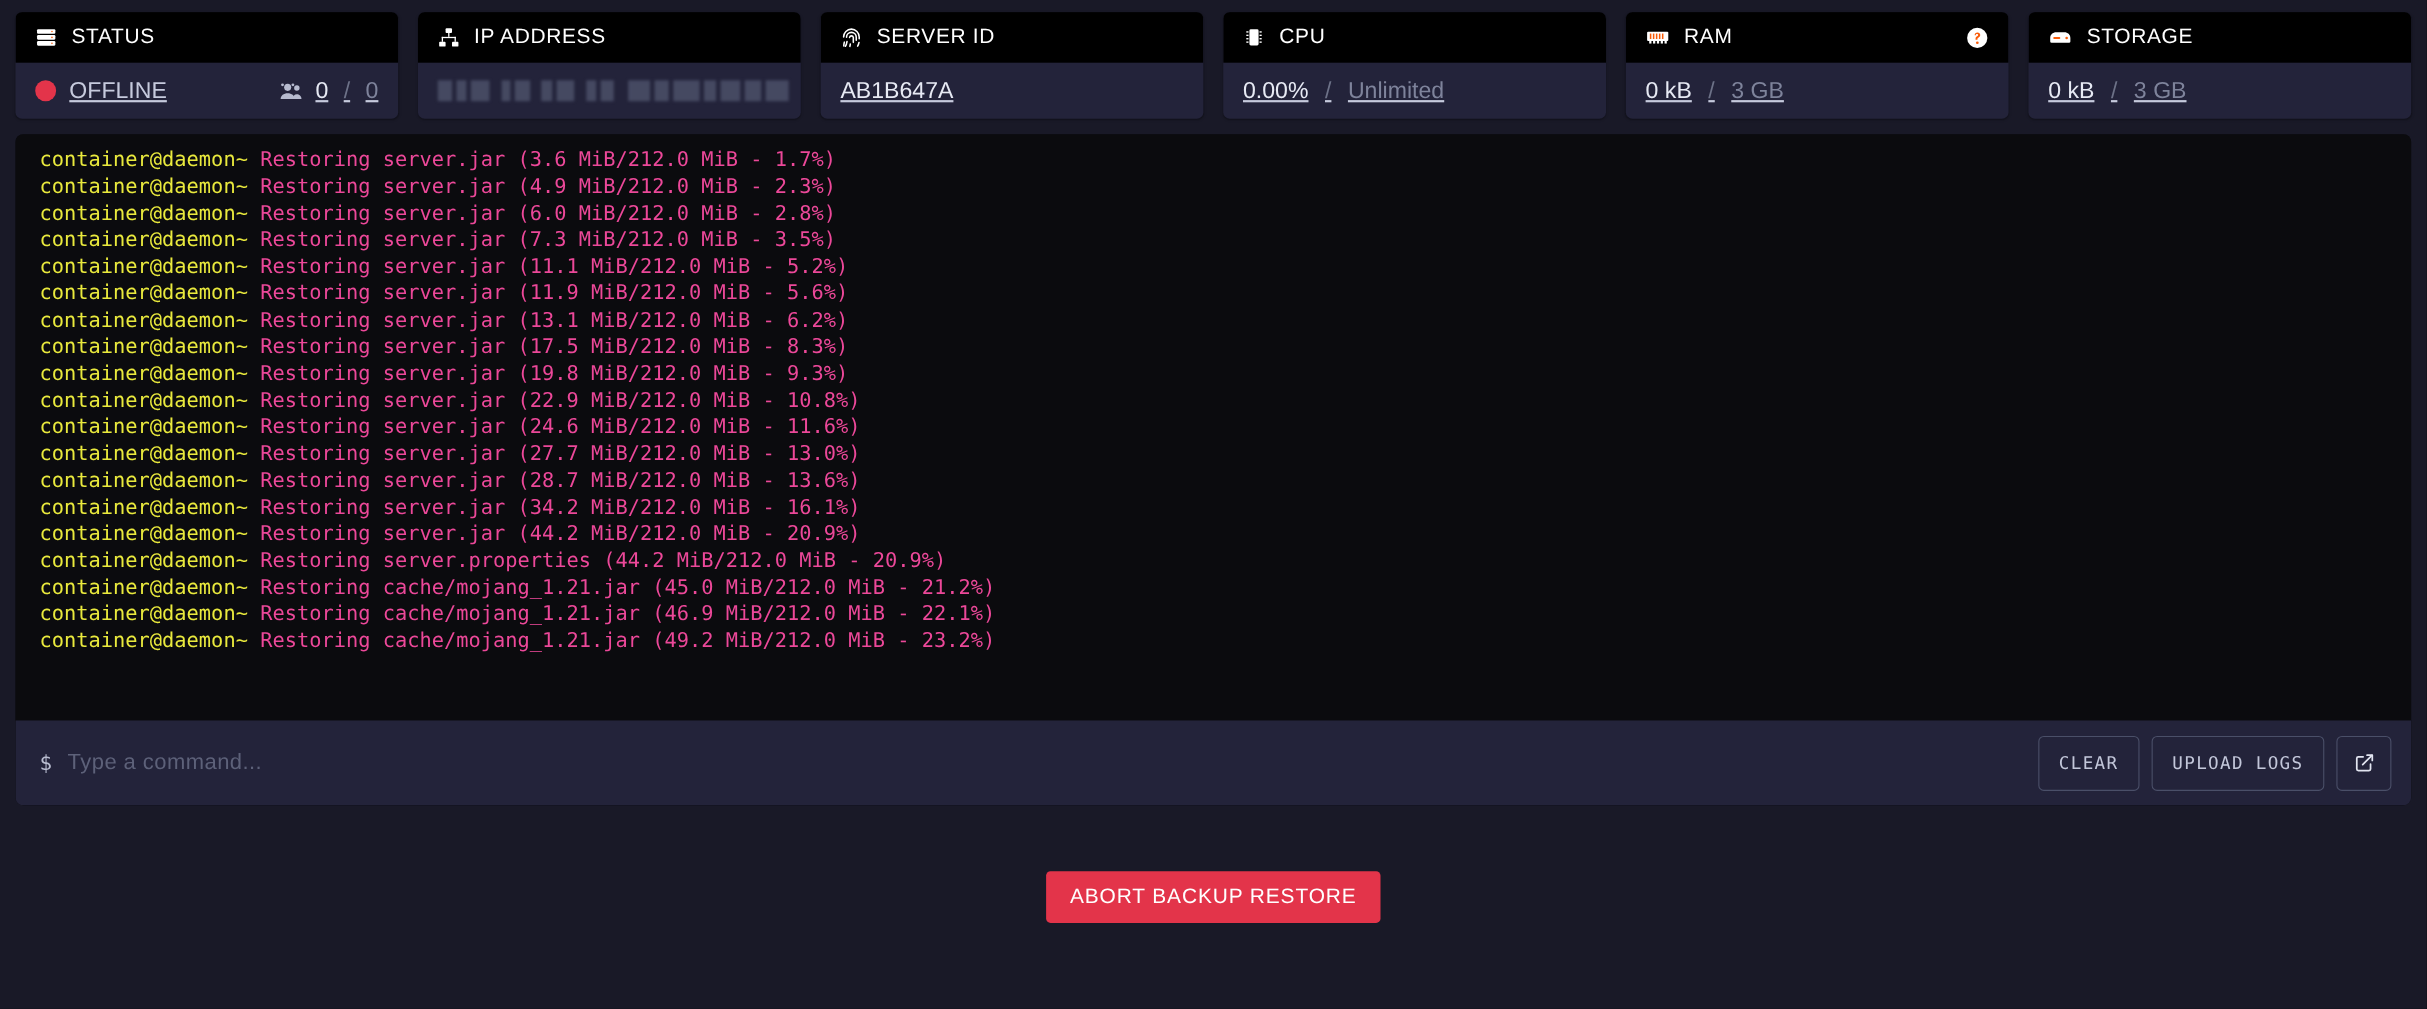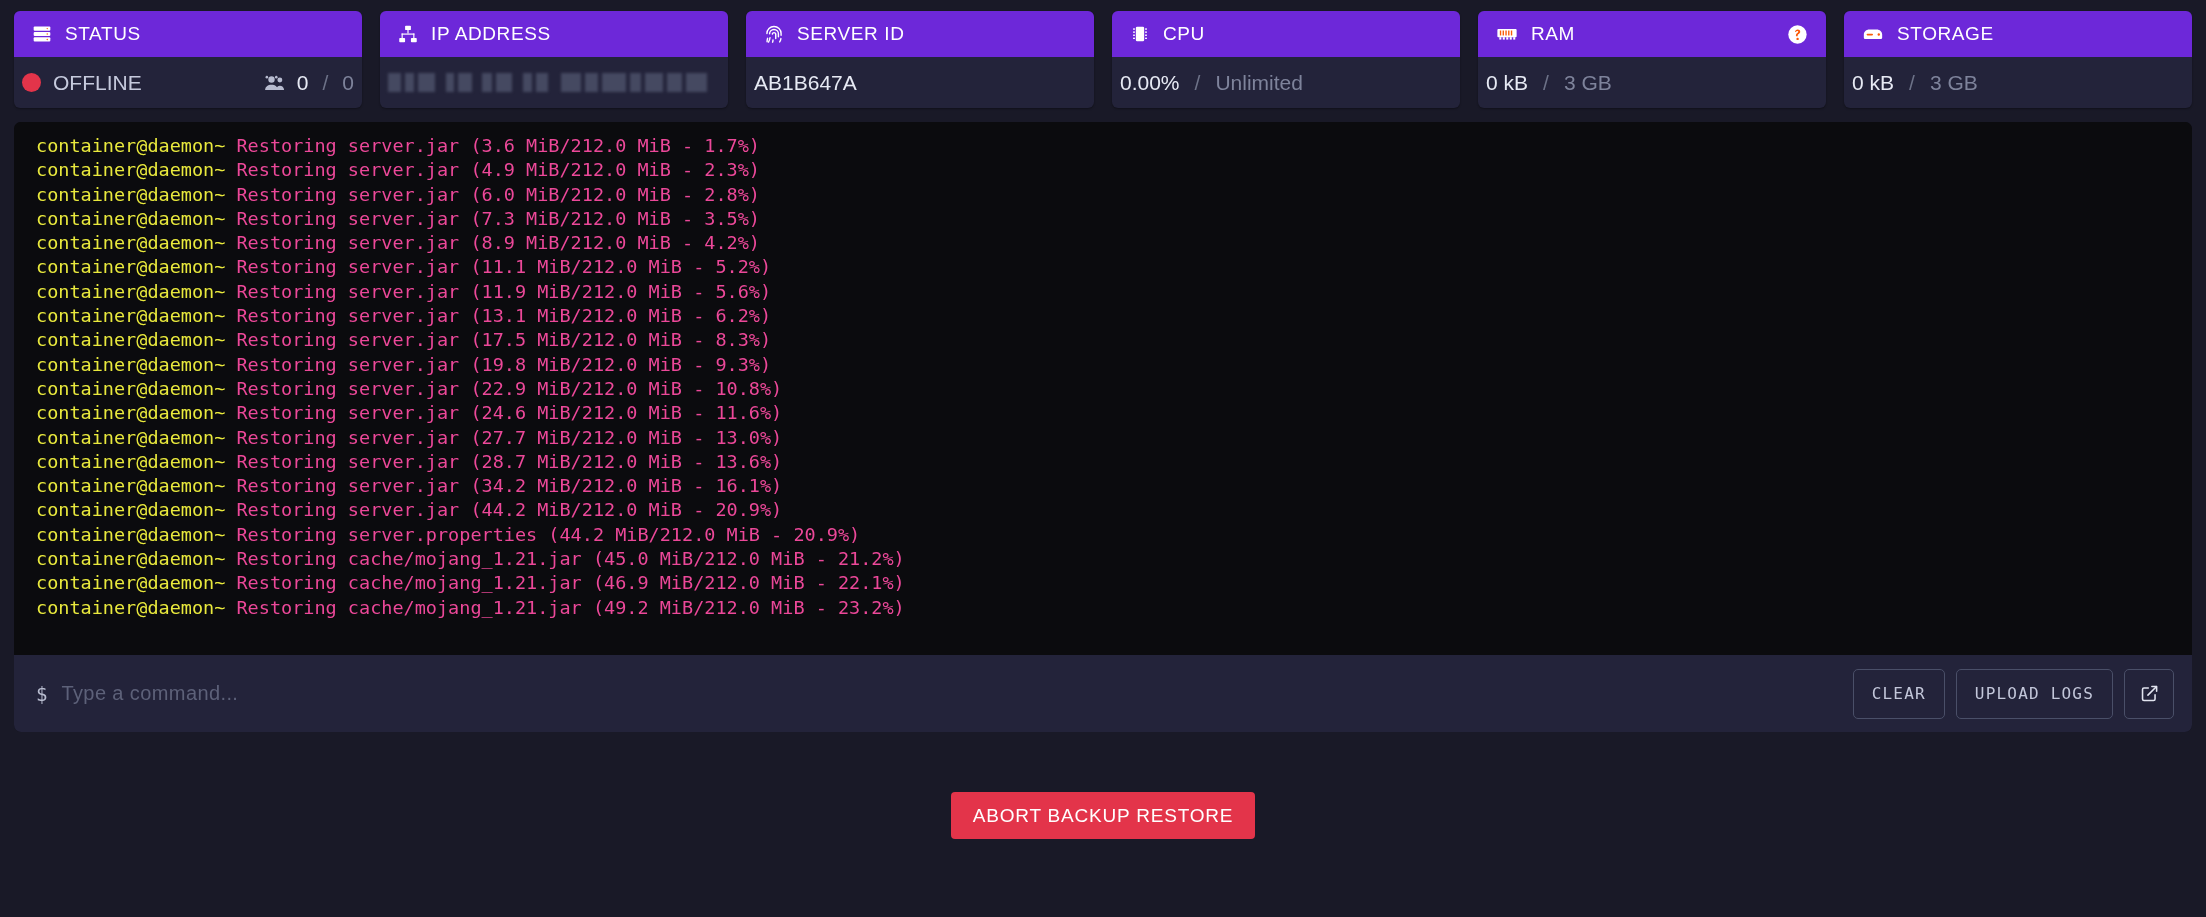--- a/index.html
+++ b/index.html
@@ -30,44 +30,45 @@
   .stat-card {
     flex: 1 1 0;
     background: #23233a;
     border-radius: 6px;
     overflow: hidden;
     display: flex;
     flex-direction: column;
     box-shadow: 0 1px 2px rgba(0,0,0,.35);
   }
   .stat-head {
-    background: #6d28d9;
+    background: #000000;
     height: 46px;
     display: flex;
     align-items: center;
     padding: 0 18px;
     gap: 13px;
     color: #fff;
   }
   .stat-head .title {
     font-size: 19px;
     letter-spacing: .6px;
     font-weight: 400;
     color: #ffffff;
     white-space: nowrap;
   }
   .stat-head .spacer { flex: 1 1 auto; }
   .stat-body {
     flex: 1 1 auto;
     display: flex;
     align-items: center;
-    padding: 0 8px;
+    padding: 0 18px;
     gap: 12px;
     color: #c6cadd;
     font-size: 21px;
+    text-decoration: underline;
   }
   .stat-body .spacer { flex: 1 1 auto; }
   .val-strong { color: #e7eaf4; }
   .val-dim { color: #7e839b; }
   .val-sep { color: #6d7288; padding: 0 3px; }
 
   .dot-offline {
     width: 19px; height: 19px;
     border-radius: 50%;
     background: #e3344a;
@@ -365,21 +366,20 @@
     </div>
 
   </div>
 
   <div class="console-wrap">
     <div class="terminal" id="terminal">
         <div class="log-line"><span class="prefix">container@daemon~ </span><span class="msg">Restoring server.jar (3.6 MiB/212.0 MiB - 1.7%)</span></div>
         <div class="log-line"><span class="prefix">container@daemon~ </span><span class="msg">Restoring server.jar (4.9 MiB/212.0 MiB - 2.3%)</span></div>
         <div class="log-line"><span class="prefix">container@daemon~ </span><span class="msg">Restoring server.jar (6.0 MiB/212.0 MiB - 2.8%)</span></div>
         <div class="log-line"><span class="prefix">container@daemon~ </span><span class="msg">Restoring server.jar (7.3 MiB/212.0 MiB - 3.5%)</span></div>
-        <div class="log-line"><span class="prefix">container@daemon~ </span><span class="msg">Restoring server.jar (8.9 MiB/212.0 MiB - 4.2%)</span></div>
         <div class="log-line"><span class="prefix">container@daemon~ </span><span class="msg">Restoring server.jar (11.1 MiB/212.0 MiB - 5.2%)</span></div>
         <div class="log-line"><span class="prefix">container@daemon~ </span><span class="msg">Restoring server.jar (11.9 MiB/212.0 MiB - 5.6%)</span></div>
         <div class="log-line"><span class="prefix">container@daemon~ </span><span class="msg">Restoring server.jar (13.1 MiB/212.0 MiB - 6.2%)</span></div>
         <div class="log-line"><span class="prefix">container@daemon~ </span><span class="msg">Restoring server.jar (17.5 MiB/212.0 MiB - 8.3%)</span></div>
         <div class="log-line"><span class="prefix">container@daemon~ </span><span class="msg">Restoring server.jar (19.8 MiB/212.0 MiB - 9.3%)</span></div>
         <div class="log-line"><span class="prefix">container@daemon~ </span><span class="msg">Restoring server.jar (22.9 MiB/212.0 MiB - 10.8%)</span></div>
         <div class="log-line"><span class="prefix">container@daemon~ </span><span class="msg">Restoring server.jar (24.6 MiB/212.0 MiB - 11.6%)</span></div>
         <div class="log-line"><span class="prefix">container@daemon~ </span><span class="msg">Restoring server.jar (27.7 MiB/212.0 MiB - 13.0%)</span></div>
         <div class="log-line"><span class="prefix">container@daemon~ </span><span class="msg">Restoring server.jar (28.7 MiB/212.0 MiB - 13.6%)</span></div>
         <div class="log-line"><span class="prefix">container@daemon~ </span><span class="msg">Restoring server.jar (34.2 MiB/212.0 MiB - 16.1%)</span></div>

